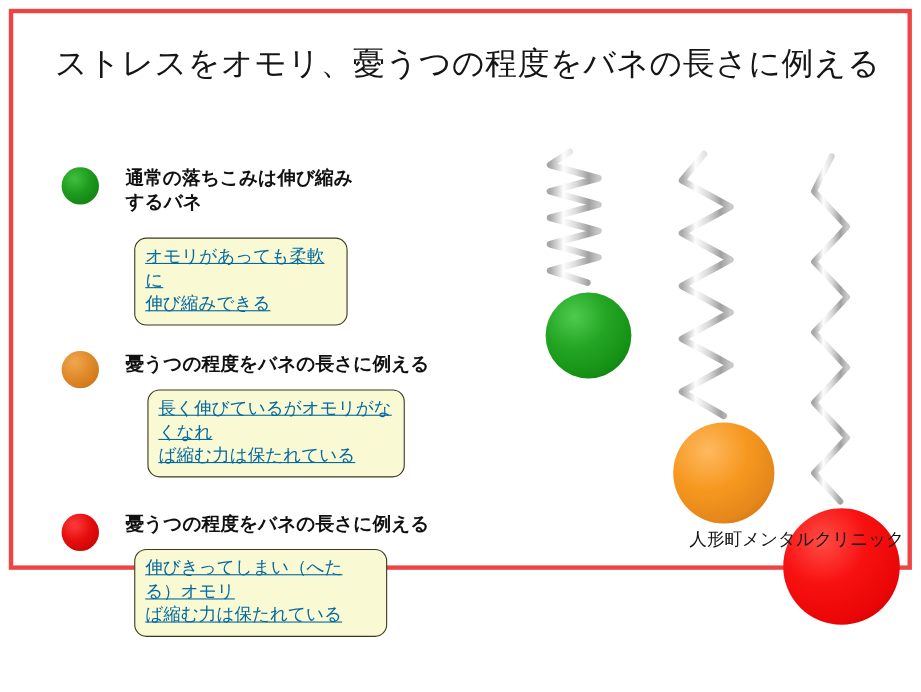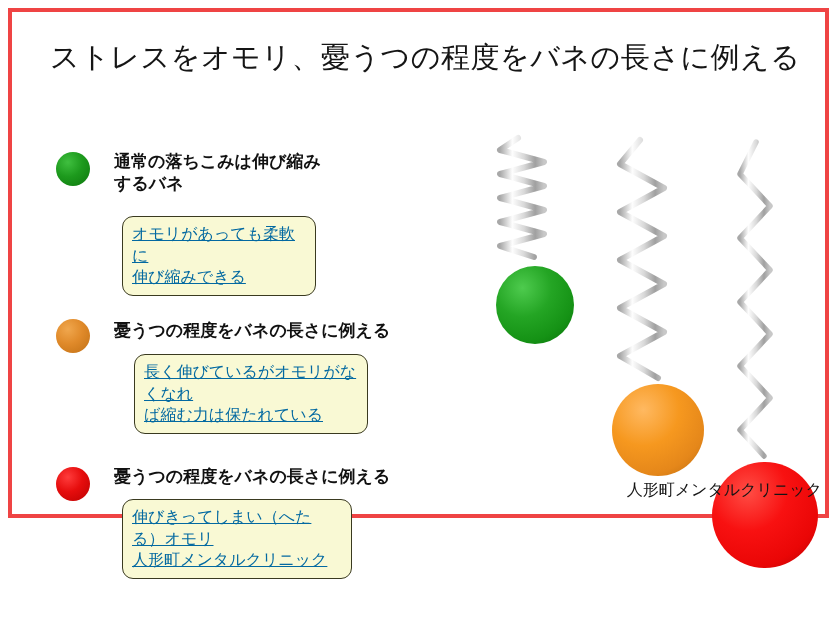--- a/index.html
+++ b/index.html
@@ -108,21 +108,21 @@
     <div class="bullet-dot dot-orange" style="left:44px; top:307px; width:34px; height:34px;"></div>
     <div class="heading" style="left:102px; top:308px; width:340px;">憂うつの程度をバネの長さに例える</div>
     <div class="callout" style="left:110px; top:342px; width:234px;margin-left:12px;">長く伸びているがオモリがなくなれ
 ば縮む力は保たれている</div>
   </div>
 
   <div class="block" style="left:0; top:0; width:470px; height:140px;">
     <div class="bullet-dot dot-red" style="left:44px; top:455px; width:34px; height:34px;"></div>
     <div class="heading" style="left:102px; top:454px; width:340px;">憂うつの程度をバネの長さに例える</div>
     <div class="callout" style="left:110px; top:487px; width:230px;">伸びきってしまい（へたる）オモリ
-人形町メンタルクリニック</div>
+ば縮む力は保たれている</div>
   </div>
 
   <div class="spring-group" style="left:470px; top:104px; width:110px; height:200px;">
     <svg class="spring-svg" width="110" height="200" viewBox="0 0 110 200">
       <defs>
         <linearGradient id="mg" x1="0" y1="0" x2="1" y2="0">
           <stop offset="0%" stop-color="#a8a8a8"></stop>
           <stop offset="28%" stop-color="#fdfdfd"></stop>
           <stop offset="55%" stop-color="#d8d8d8"></stop>
           <stop offset="80%" stop-color="#a0a0a0"></stop>

